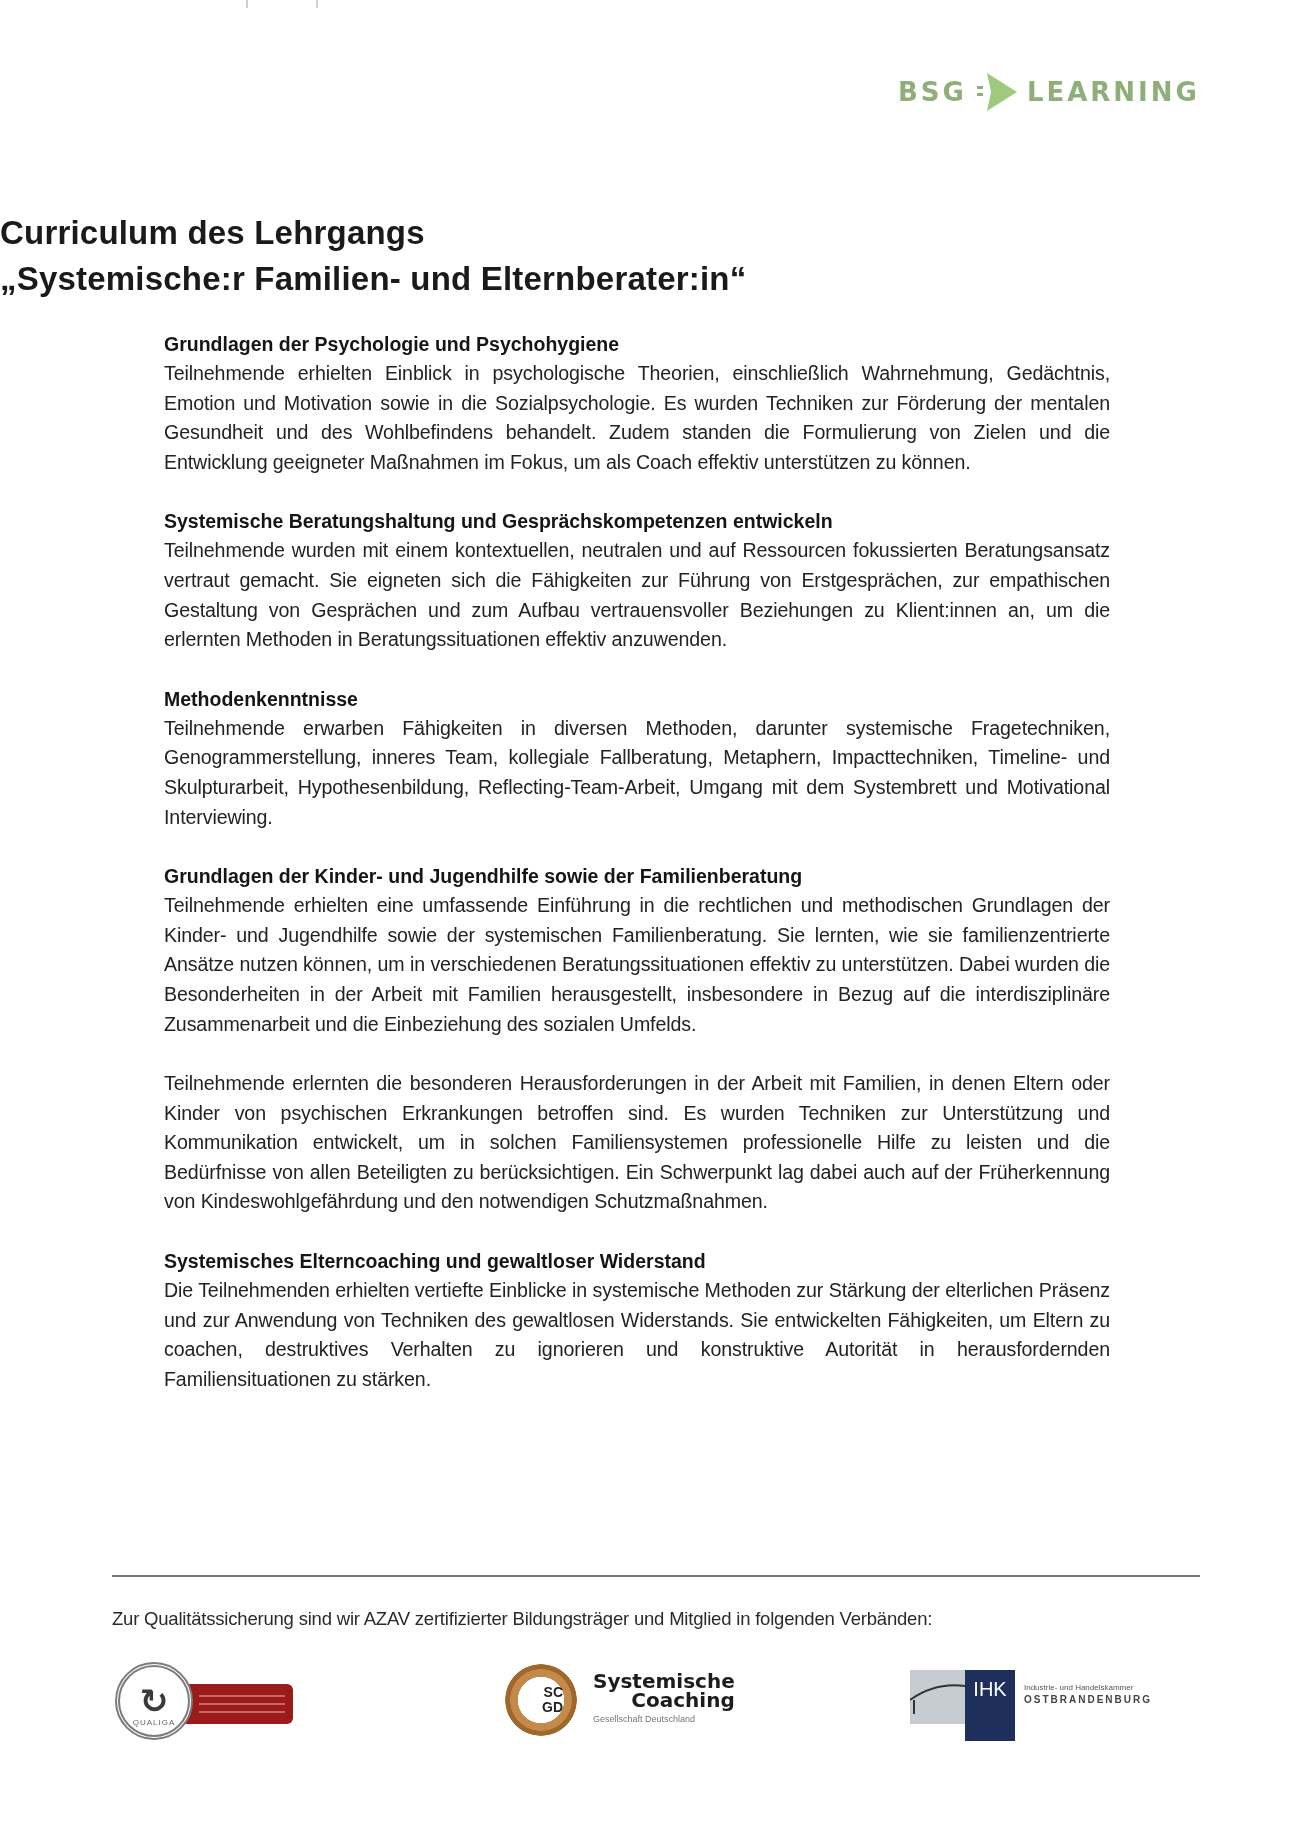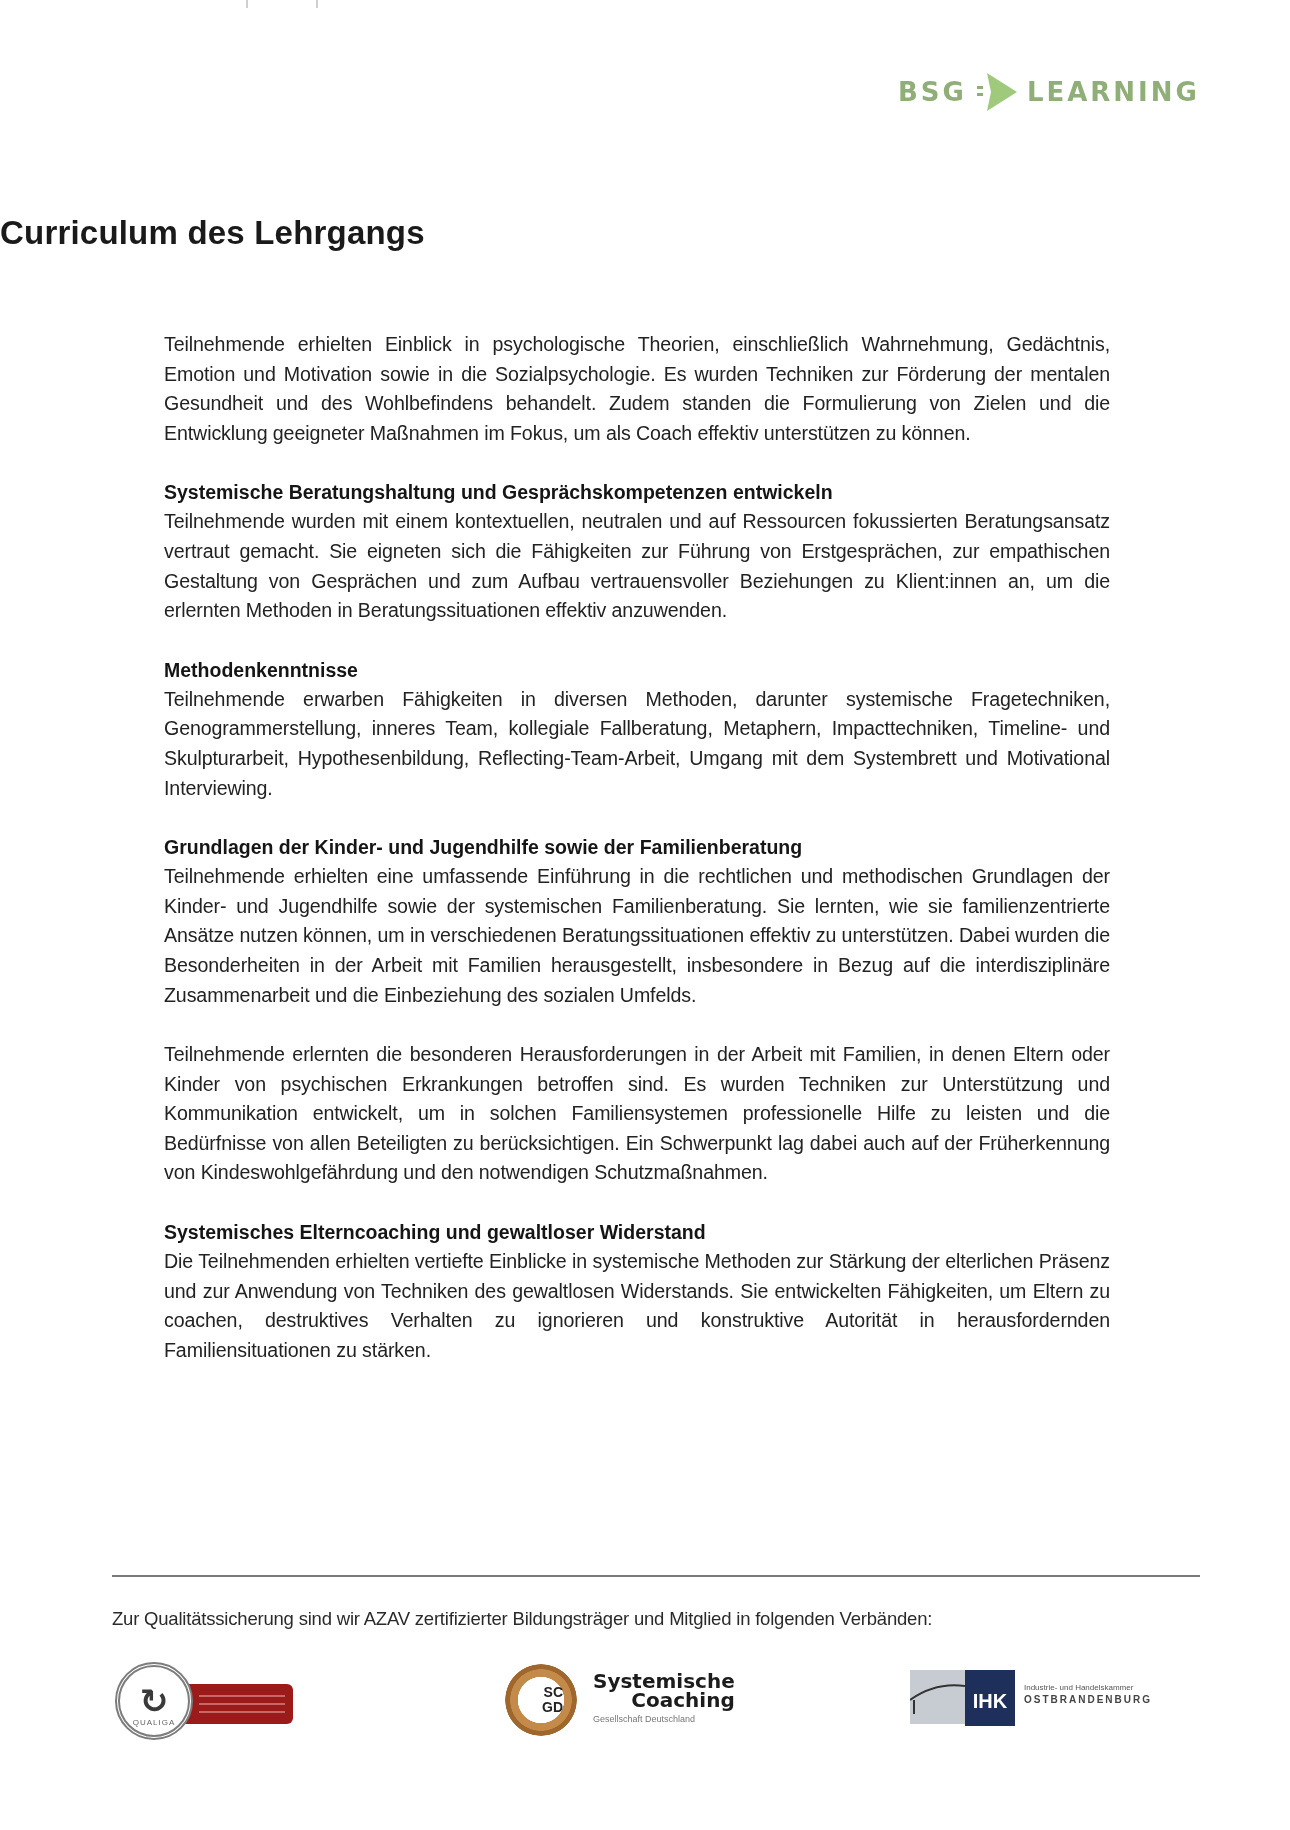--- a/index.html
+++ b/index.html
@@ -75,23 +75,23 @@
       position: absolute; left: 88px; top: 10px; font-family: "DejaVu Sans", sans-serif;
       font-weight: bold; font-size: 20px; line-height: 19px; color: #1c1c1c; text-align: right;
     }
     .logo-scgd .tag { position: absolute; left: 88px; top: 52px; font-size: 9px; color: #777; }
     .logo-ihk { position: absolute; left: 910px; top: 20px; width: 280px; height: 60px; }
     .logo-ihk .img {
       position: absolute; left: 0; top: 0; width: 55px; height: 54px; background: #c7cbd2;
       overflow: hidden;
     }
     .logo-ihk .box {
-      position: absolute; left: 55px; top: 0; width: 50px; height: 56px; background: #1e2f5c;
-      color: #fff; font-weight: bold; font-size: 20px; display: flex; align-items: flex-start;
-      justify-content: center; padding-top: 20px; box-sizing: border-box;
+      position: absolute; left: 55px; top: 0; width: 50px; height: 71px; background: #1e2f5c;
+      color: #fff; font-weight: normal; font-size: 20px; display: flex; align-items: flex-start;
+      justify-content: center; padding-top: 8px; box-sizing: border-box;
     }
     .logo-ihk .sub { position: absolute; left: 114px; top: 12px; font-size: 8px; color: #555; line-height: 12px; }
     .logo-ihk .sub b { letter-spacing: 2px; font-size: 10px; color: #444; }
     .scan-mark { position: absolute; width: 2px; height: 8px; background: #cfcfcf; }
   </style>
 </head>
 <body>
 
 <div class="scan-mark" style="left:246px;top:0;"></div>
 <div class="scan-mark" style="left:316px;top:0;"></div>
@@ -103,24 +103,26 @@
       <rect x="2" y="15" width="6" height="3" fill="#8fae78"></rect>
       <rect x="2" y="22" width="6" height="3" fill="#8fae78"></rect>
       <polygon points="12,2 42,21 12,40 16,21" fill="#9fca7c"></polygon>
     </svg>
   </span>
   <span>LEARNING</span>
 </div>
 
 <div class="title">
   <div>Curriculum des Lehrgangs</div>
+  <div>„Systemische:r Familien- und Elternberater:in“</div>
 </div>
 
 <div class="content">
   <div class="section">
+    <h2>Grundlagen der Psychologie und Psychohygiene</h2>
     <p>Teilnehmende erhielten Einblick in psychologische Theorien, einschließlich Wahrnehmung, Gedächtnis, Emotion und Motivation sowie in die Sozialpsychologie. Es wurden Techniken zur Förderung der mentalen Gesundheit und des Wohlbefindens behandelt. Zudem standen die Formulierung von Zielen und die Entwicklung geeigneter Maßnahmen im Fokus, um als Coach effektiv unterstützen zu können.</p>
   </div>
   <div class="section">
     <h2>Systemische Beratungshaltung und Gesprächskompetenzen entwickeln</h2>
     <p>Teilnehmende wurden mit einem kontextuellen, neutralen und auf Ressourcen fokussierten Beratungsansatz vertraut gemacht. Sie eigneten sich die Fähigkeiten zur Führung von Erstgesprächen, zur empathischen Gestaltung von Gesprächen und zum Aufbau vertrauensvoller Beziehungen zu Klient:innen an, um die erlernten Methoden in Beratungssituationen effektiv anzuwenden.</p>
   </div>
   <div class="section">
     <h2>Methodenkenntnisse</h2>
     <p>Teilnehmende erwarben Fähigkeiten in diversen Methoden, darunter systemische Fragetechniken, Genogrammerstellung, inneres Team, kollegiale Fallberatung, Metaphern, Impacttechniken, Timeline- und Skulpturarbeit, Hypothesenbildung, Reflecting-Team-Arbeit, Umgang mit dem Systembrett und Motivational Interviewing.</p>
   </div>

